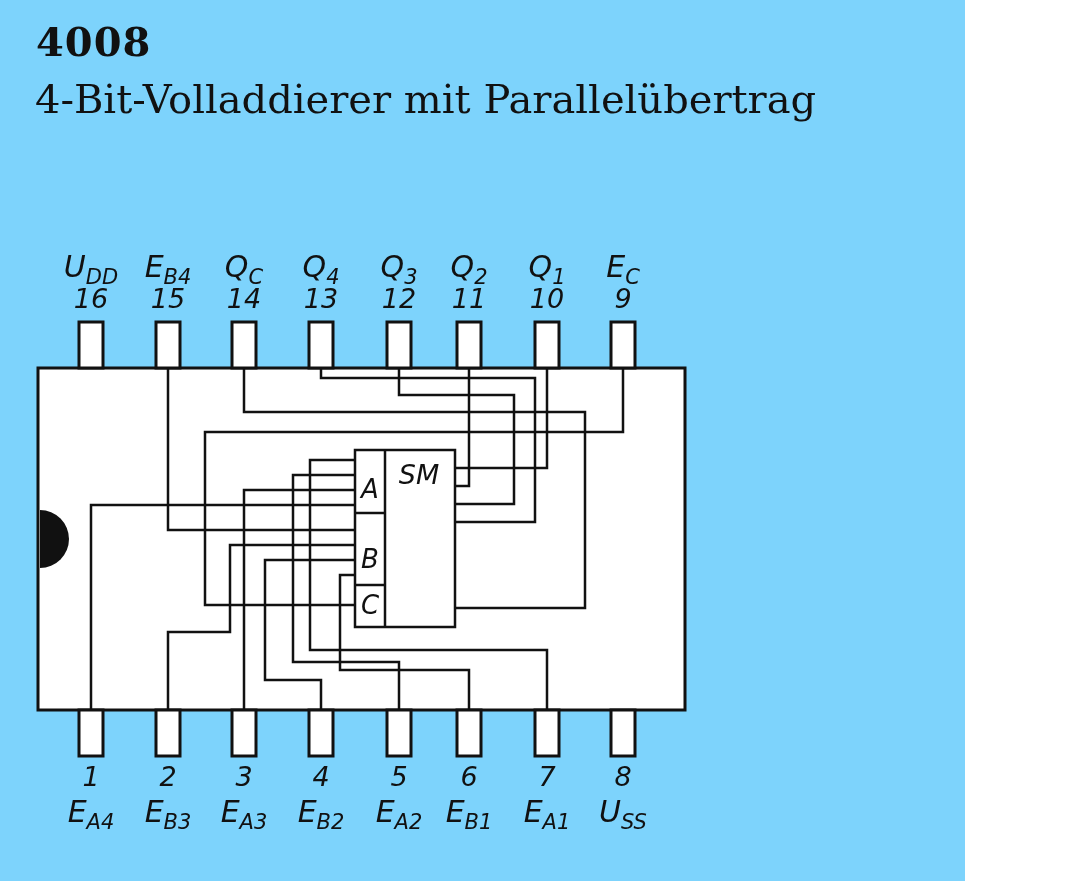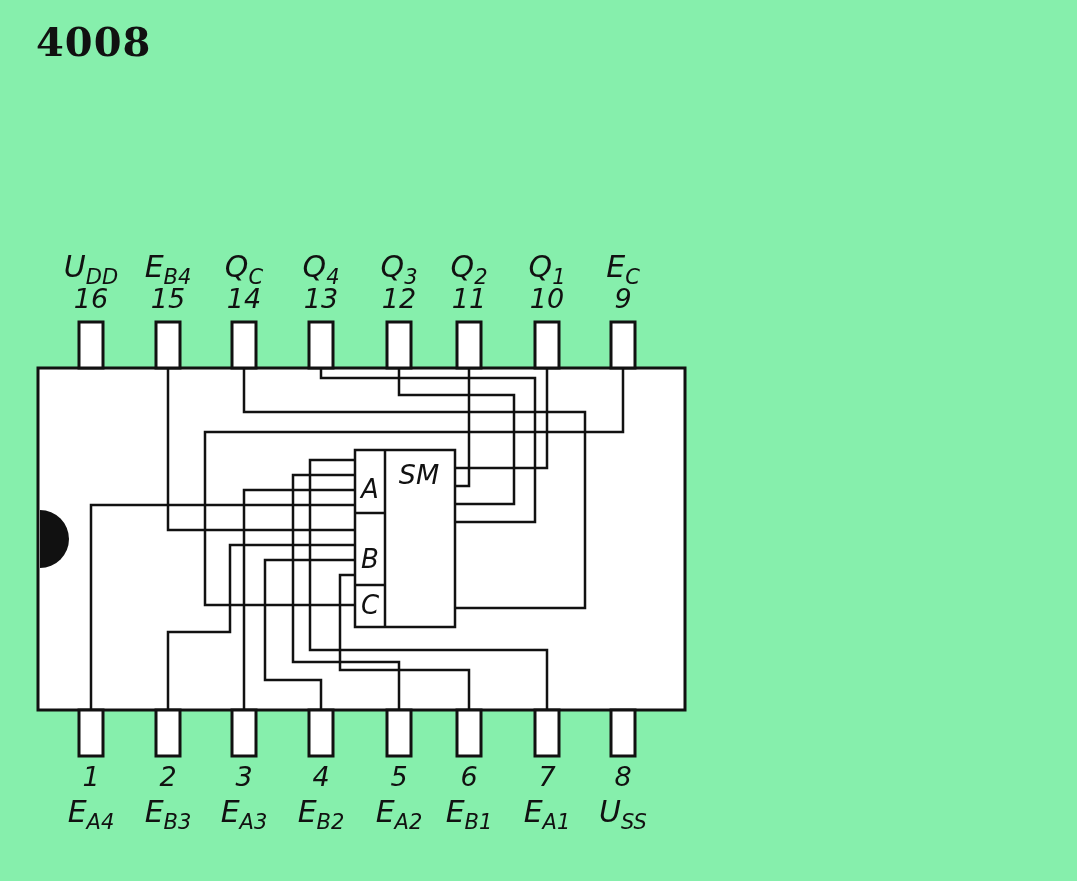--- a/index.html
+++ b/index.html
@@ -6,23 +6,23 @@
     margin: 0;
     padding: 0;
     width: 1077px;
     height: 881px;
     background: #ffffff;
     overflow: hidden;
     font-family: "DejaVu Serif", serif;
   }
   .page {
     position: relative;
-    width: 1077px;
+    width: 965px;
     height: 881px;
-    background: #86efac;
+    background: #7dd3fc;
     text-decoration: underline;
   }
   .part-number {
     position: absolute;
     left: 36px;
     top: 18px;
     font: bold 40px "DejaVu Serif", serif;
     color: #111;
     letter-spacing: 1px;
   }
@@ -44,20 +44,21 @@
   .pnum   { font: italic 27px "DejaVu Sans", sans-serif; text-anchor: middle; }
   .port   { font: italic 26px "DejaVu Sans", sans-serif; text-anchor: middle; }
   .smlabel{ font: italic 27px "DejaVu Sans", sans-serif; text-anchor: middle; }
 </style>
 </head>
 <body>
 
 <div class="page">
 
   <div class="part-number">4008</div>
+  <div class="doc-title">4-Bit-Volladdierer mit Parallelübertrag</div>
 
   <svg width="1077" height="881" viewBox="0 0 1077 881">
 
     <rect class="box" x="38" y="368" width="647" height="342"></rect>
     <path d="M 40 510 A 29 29 0 0 1 40 568 Z" fill="#111"></path>
 
     <g>
       <polyline class="wire" points="455,468 547,468 547,368"></polyline>
       <polyline class="wire" points="455,486 469,486 469,368"></polyline>
       <polyline class="wire" points="455,504 514,504 514,395 399,395 399,368"></polyline>

